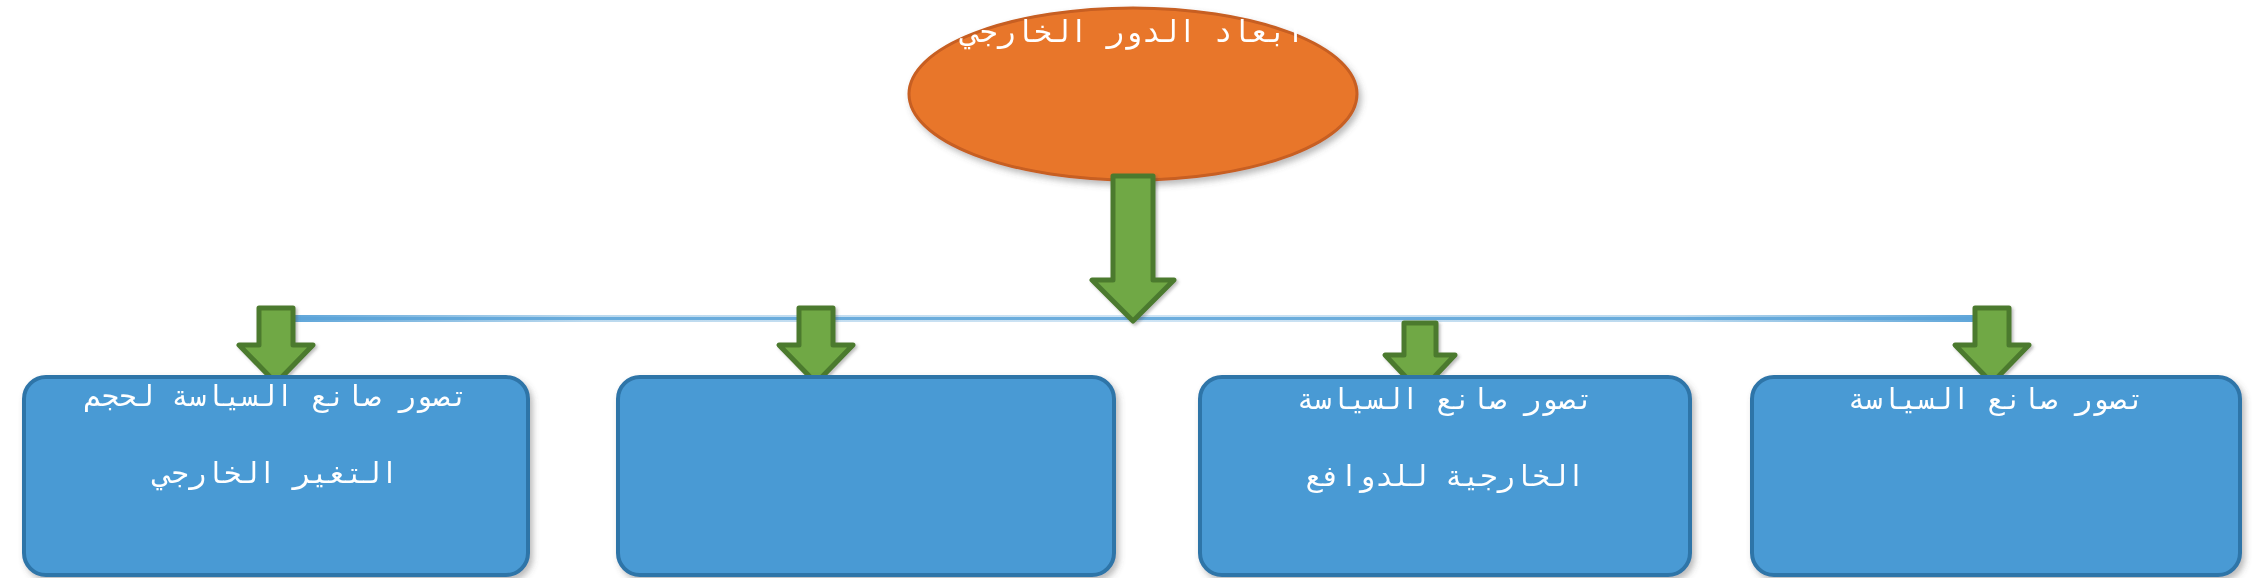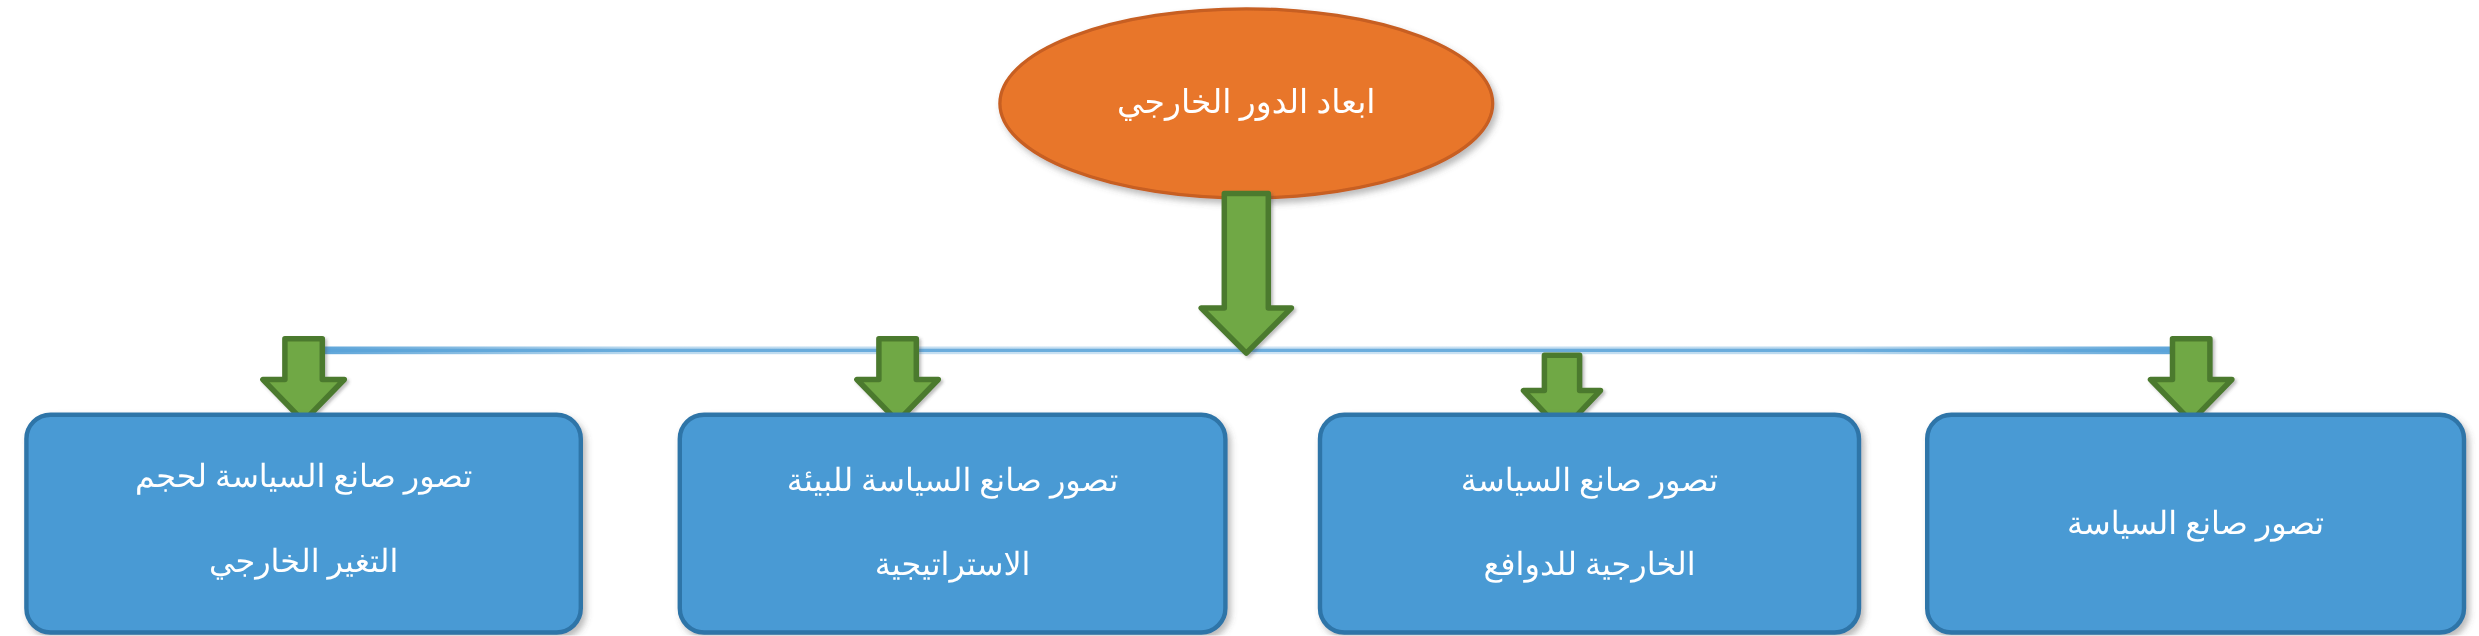--- a/index.html
+++ b/index.html
@@ -23,27 +23,27 @@
     left: 0;
     top: 0;
     width: 2254px;
     height: 578px;
   }
   .node-text {
     position: absolute;
     display: flex;
     flex-direction: column;
     align-items: center;
-    justify-content: center;
     text-align: center;
     color: #ffffff;
     direction: rtl;
     unicode-bidi: isolate;
     pointer-events: none;
     line-height: 1.75;
+    font-family: Liberation Mono, monospace;
   }
   .root-text {
     font-size: 30px;
     letter-spacing: 0.5px;
   }
   .leaf-text {
     font-size: 29px;
   }
   .leaf-text .line {
     display: block;
@@ -111,24 +111,20 @@
 
   <div class="node-text root-text" style="left:909px; top:8px; width:448px; height:172px;">
     <span>ابعاد الدور الخارجي</span>
   </div>
 
   <div class="node-text leaf-text" style="left:24px; top:374px; width:504px; height:198px;">
     <span class="line">تصور صانع السياسة لحجم</span>
     <span class="line">التغير الخارجي</span>
   </div>
 
-  <div class="node-text leaf-text" style="left:618px; top:377px; width:496px; height:198px;">
-    <span class="line">تصور صانع السياسة للبيئة</span>
-    <span class="line">الاستراتيجية</span>
-  </div>
 
   <div class="node-text leaf-text" style="left:1200px; top:377px; width:490px; height:198px;">
     <span class="line">تصور صانع السياسة</span>
     <span class="line">الخارجية للدوافع</span>
   </div>
 
   <div class="node-text leaf-text" style="left:1752px; top:377px; width:488px; height:198px;">
     <span class="line">تصور صانع السياسة</span>
   </div>
 

